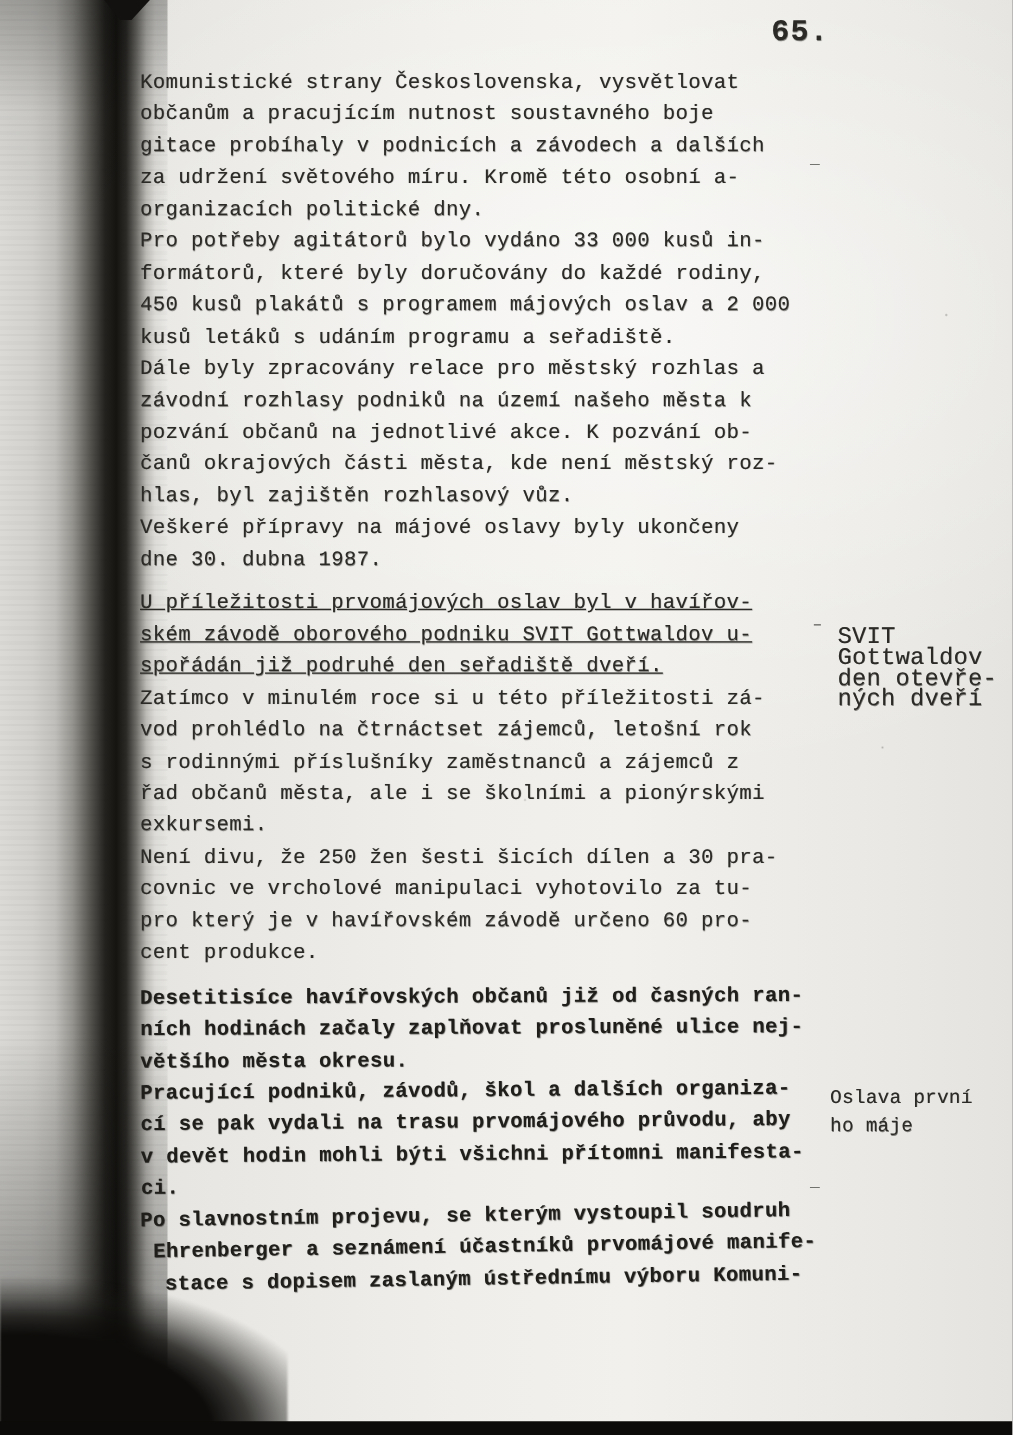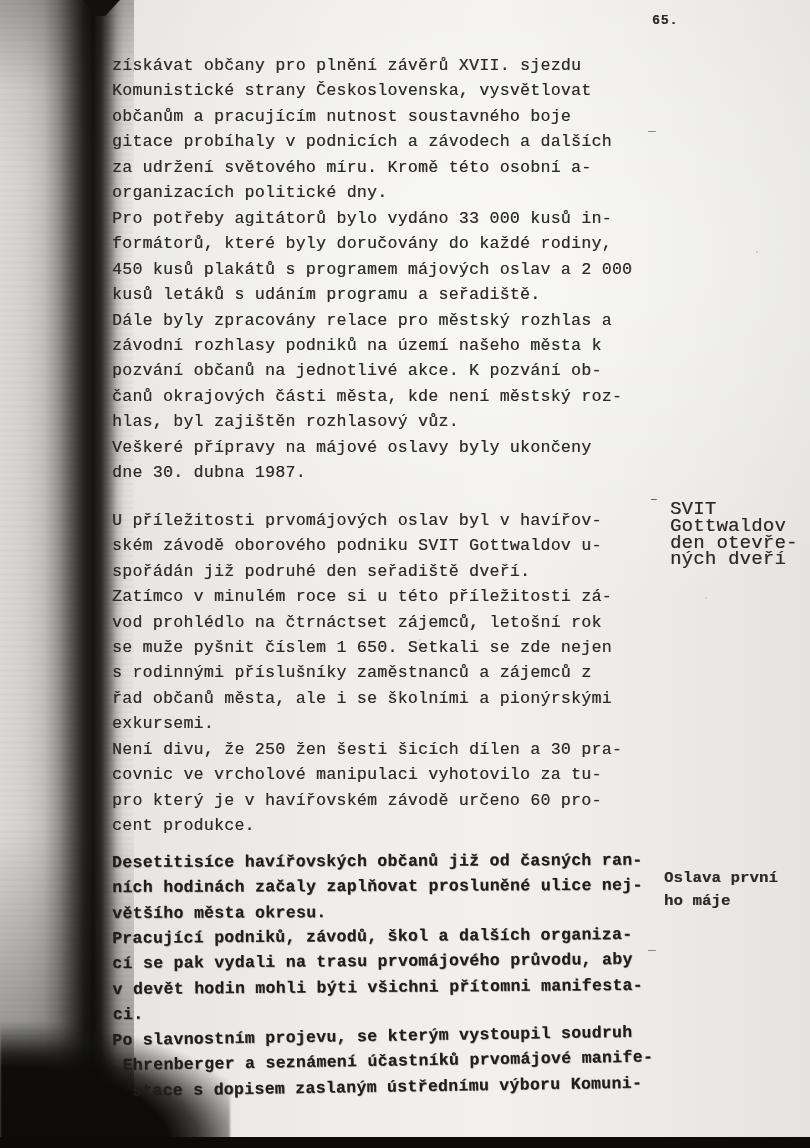--- a/index.html
+++ b/index.html
@@ -55,66 +55,65 @@
   }
   .bottom-blob{
     position:absolute;left:0;bottom:4px;width:230px;height:140px;
     background:radial-gradient(130% 105% at 6% 100%,
       #0d0c0a 0 52%, rgba(15,14,12,0.8) 62%, rgba(25,24,21,0.4) 73%, transparent 84%);
     filter:blur(1px);
   }
   .artifact{position:absolute;color:#4b4a46;font-size:13px;letter-spacing:0;}
   
   .page-number{
-    position:absolute;left:652px;top:13px;
-    font-size:13px;font-weight:bold;letter-spacing:1px;
+    position:absolute;left:617px;top:13px;
+    font-size:24px;font-weight:bold;letter-spacing:1px;
     text-shadow:0.4px 0.4px 0.6px rgba(40,40,35,0.6);
   }
   
   .text-column{
     position:absolute;left:112px;top:53px;width:560px;
     font-size:16.5px;line-height:25.45px;letter-spacing:0.3px;
     text-shadow:0.4px 0.4px 0.55px rgba(45,44,40,0.55);
   }
   .para{margin:0;}
   .para .tline{white-space:pre;}
-  .gap-a{margin-top:22px;}
+  .gap-a{margin-top:9px;text-decoration:underline;}
   .gap-b{margin-top:11px;}
   .heavy{font-weight:bold;color:#1f1e1b;text-shadow:0.5px 0.5px 0.7px rgba(30,29,26,0.6);}
   .tilt-1{transform:rotate(-0.25deg);transform-origin:left top;}
   .tilt-2{transform:rotate(-0.45deg);transform-origin:left top;}
   .tilt-3{transform:rotate(-0.9deg);transform-origin:left top;}
   .tilt-3 .tline:nth-child(2){margin-left:10px;}
   .tilt-3 .tline:nth-child(3){margin-left:19px;}
   
   .margin-note{position:absolute;text-shadow:0.4px 0.4px 0.5px rgba(45,44,40,0.55);}
   .margin-note .tline{white-space:pre;}
   .note-1{left:670px;top:501px;font-size:19px;line-height:16.8px;letter-spacing:0.2px;width:138px;}
-  .note-2{left:664px;top:867px;font-size:15.5px;line-height:22.5px;letter-spacing:0.2px;width:146px;font-weight:bold;}
+  .note-2{left:664px;top:867px;font-size:15.5px;line-height:22.5px;letter-spacing:0.2px;width:146px;}
 </style>
 </head>
 <body>
 
 <div class="scan">
 
   <div class="binding-shadow"></div>
   <div class="binding-noise"></div>
   <div class="top-wedge"></div>
   <div class="bottom-blob"></div>
   <div class="bottom-bar"></div>
 
   <span class="artifact" style="left:648px;top:119px;">_</span>
   <span class="artifact" style="left:650px;top:492px;">–</span>
   <span class="artifact" style="left:648px;top:938px;">_</span>
 
   <div class="page-number">65.</div>
 
   <div class="text-column">
     <div class="para">
-        <div class="tline">získávat občany pro plnění závěrů XVII. sjezdu</div>
         <div class="tline">Komunistické strany Československa, vysvětlovat</div>
         <div class="tline">občanům a pracujícím nutnost soustavného boje</div>
         <div class="tline">gitace probíhaly v podnicích a závodech a dalších</div>
         <div class="tline">za udržení světového míru. Kromě této osobní a-</div>
         <div class="tline">organizacích politické dny.</div>
       </div>
     <div class="para">
         <div class="tline">Pro potřeby agitátorů bylo vydáno 33 000 kusů in-</div>
         <div class="tline">formátorů, které byly doručovány do každé rodiny,</div>
         <div class="tline">450 kusů plakátů s programem májových oslav a 2 000</div>
@@ -132,21 +131,20 @@
         <div class="tline">dne 30. dubna 1987.</div>
       </div>
     <div class="para gap-a">
         <div class="tline">U příležitosti prvomájových oslav byl v havířov-</div>
         <div class="tline">ském závodě oborového podniku SVIT Gottwaldov u-</div>
         <div class="tline">spořádán již podruhé den seřadiště dveří.</div>
       </div>
     <div class="para">
         <div class="tline">Zatímco v minulém roce si u této příležitosti zá-</div>
         <div class="tline">vod prohlédlo na čtrnáctset zájemců, letošní rok</div>
-        <div class="tline">se muže pyšnit číslem 1 650. Setkali se zde nejen</div>
         <div class="tline">s rodinnými příslušníky zaměstnanců a zájemců z</div>
         <div class="tline">řad občanů města, ale i se školními a pionýrskými</div>
         <div class="tline">exkursemi.</div>
       </div>
     <div class="para">
         <div class="tline">Není divu, že 250 žen šesti šicích dílen a 30 pra-</div>
         <div class="tline">covnic ve vrcholové manipulaci vyhotovilo za tu-</div>
         <div class="tline">pro který je v havířovském závodě určeno 60 pro-</div>
         <div class="tline">cent produkce.</div>
       </div>

